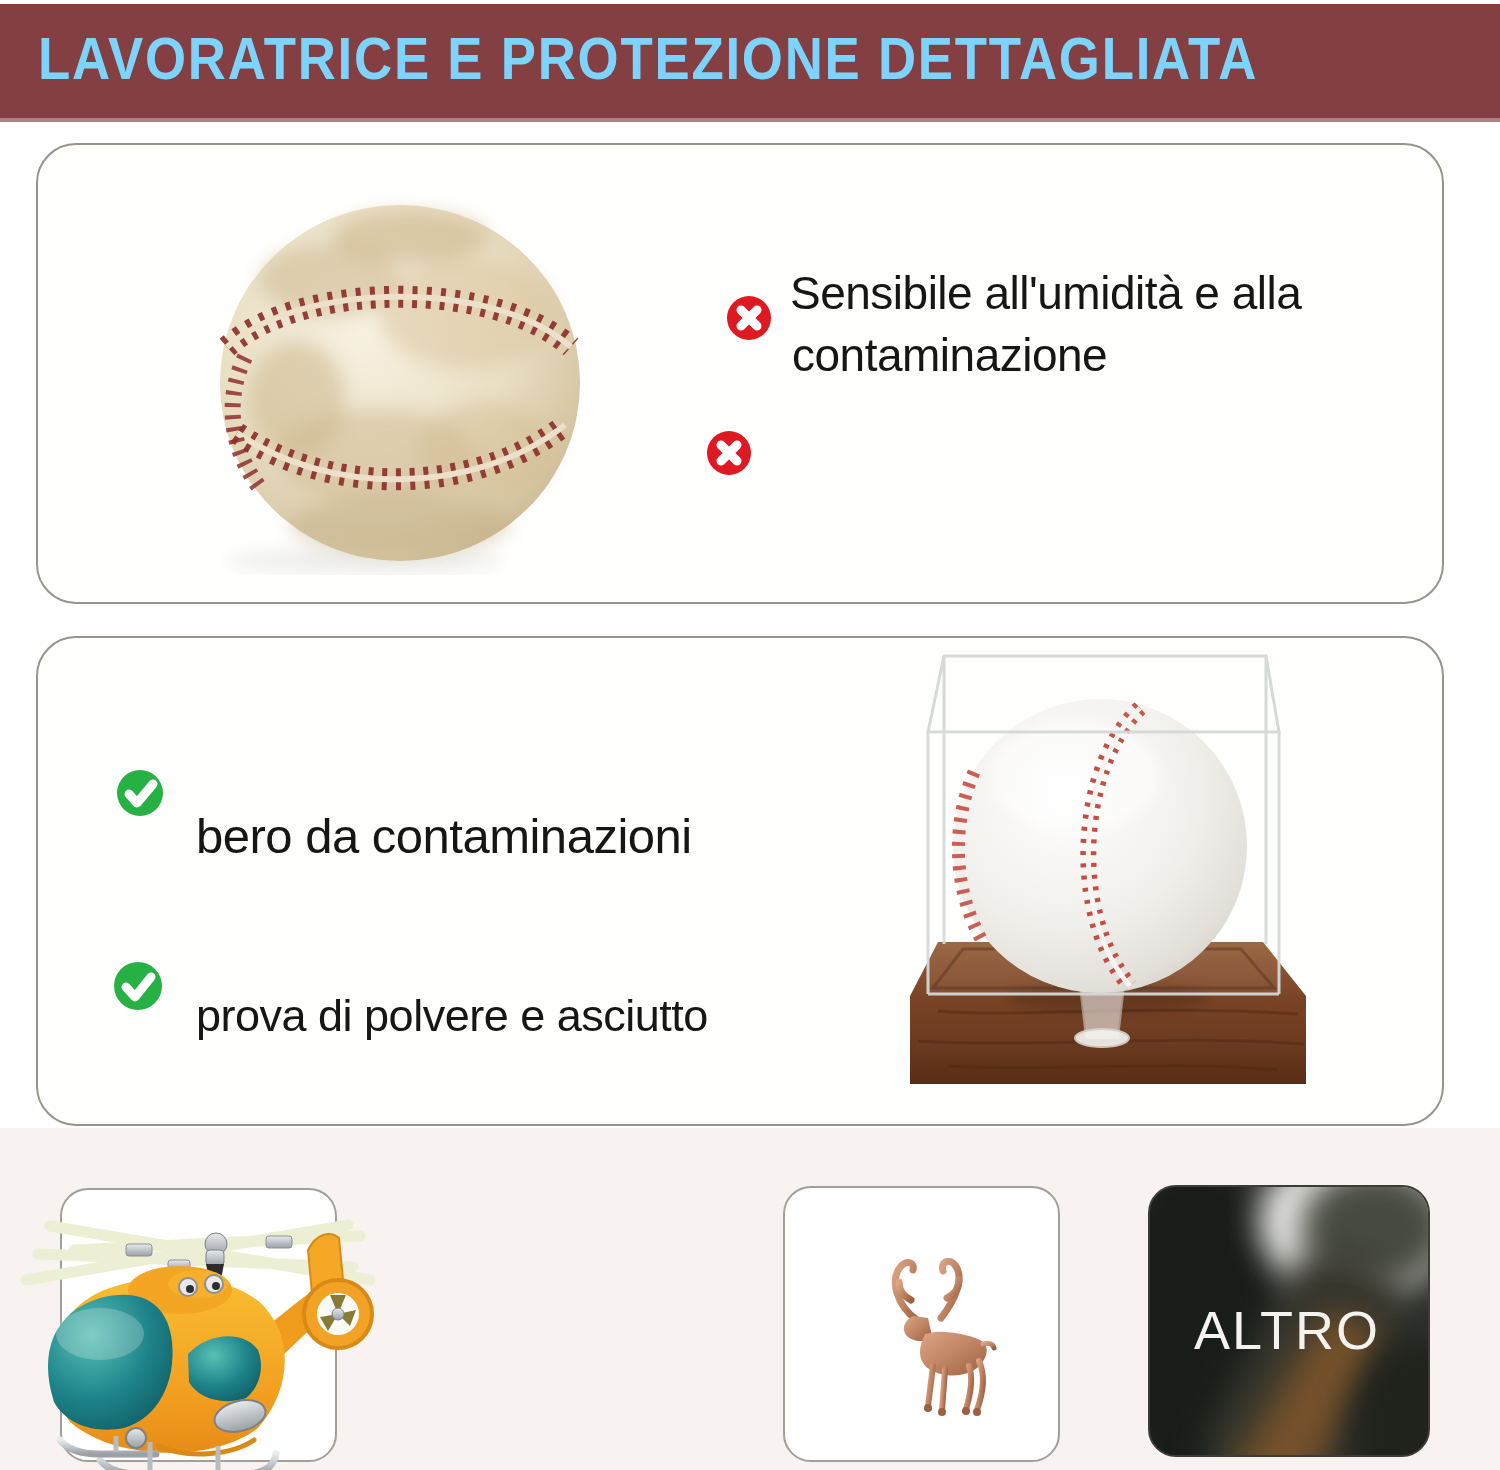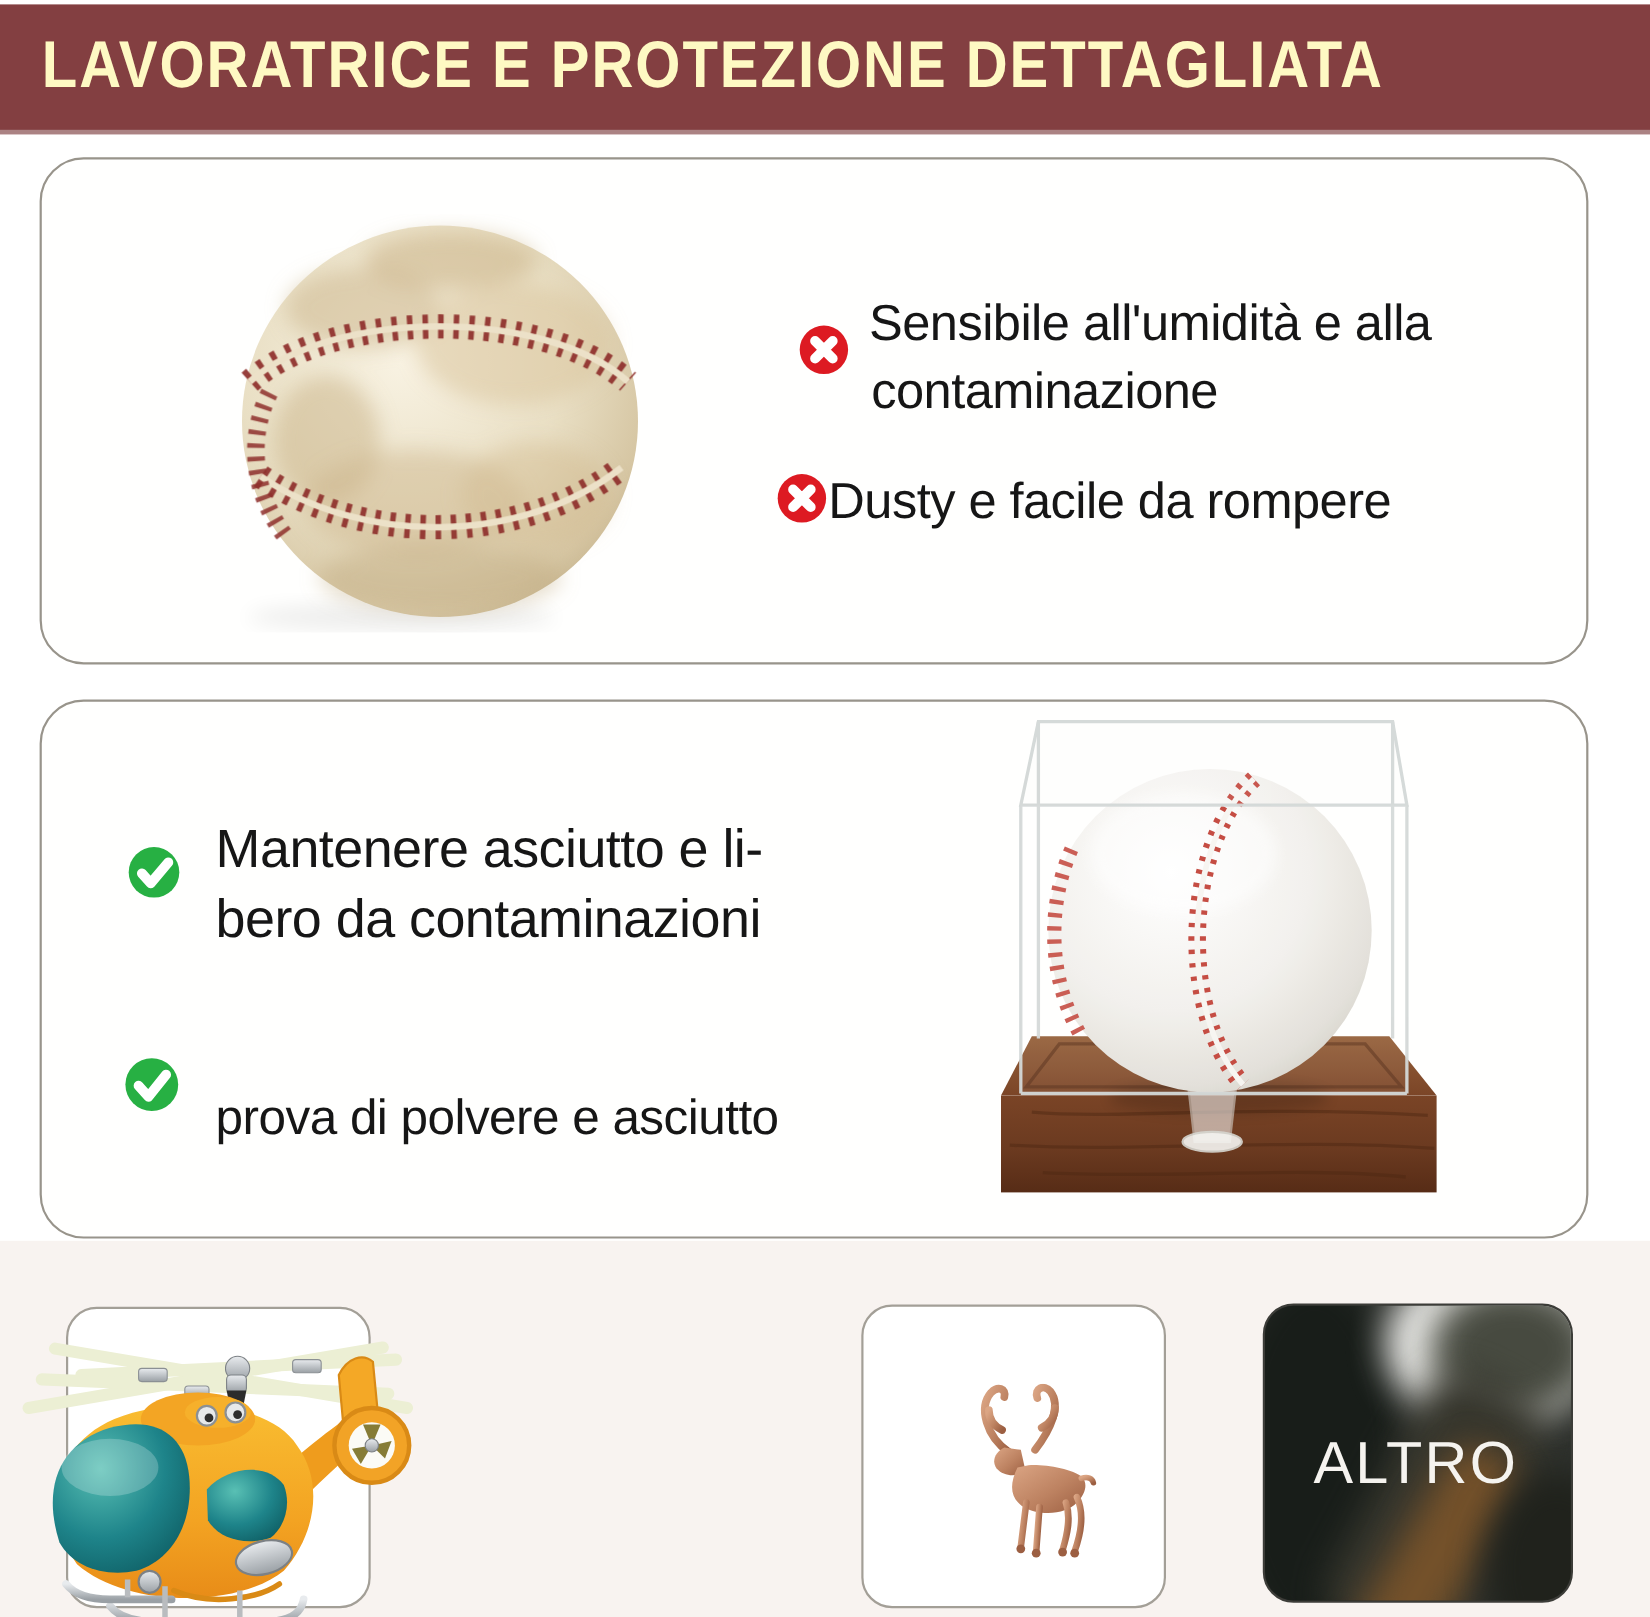--- a/index.html
+++ b/index.html
@@ -3,21 +3,21 @@
 <meta charset="utf-8">
 <style>
   html,body{margin:0;padding:0;background:#ffffff;}
   .page{position:relative;width:1500px;height:1470px;background:#ffffff;overflow:hidden;
         font-family:"Liberation Sans", sans-serif;}
 
   
   .header{position:absolute;left:0;top:4px;width:1500px;height:114px;background:#833f41;
           border-bottom:4px solid #ab8283;}
   .header h1{margin:0;position:absolute;left:38px;top:50%;transform:translateY(-54%);
-             font-size:60px;font-weight:700;color:#fef9c3;letter-spacing:2px;white-space:nowrap;}
+             font-size:60px;font-weight:700;color:#7dd3fc;letter-spacing:2px;white-space:nowrap;}
   .header h1 .squeeze{display:inline-block;transform:scaleX(0.88);transform-origin:left center;}
 
   
   .panel{position:absolute;left:36px;width:1408px;background:#fffffe;border:2px solid #98948b;
          border-radius:40px;box-sizing:border-box;}
   .panel-cons{top:143px;height:461px;}
   .panel-pros{top:636px;height:490px;}
 
   .bullet-line{position:absolute;color:#161616;letter-spacing:-0.5px;white-space:nowrap;}
 
@@ -86,29 +86,27 @@
     <circle r="22" fill="#dd1a22"></circle>
     <path d="M -8,-8 L 8,8 M 8,-8 L -8,8" stroke="#ffffff" stroke-width="9" stroke-linecap="round"></path>
   </svg>
   <div class="bullet-line" style="left:790px;top:266px;font-size:46px;">Sensibile all'umidità e alla</div>
   <div class="bullet-line" style="left:792px;top:328px;font-size:46px;">contaminazione</div>
 
   <svg class="icon-badge" style="left:706px;top:430px;" width="46" height="46" viewBox="-23 -23 46 46">
     <circle r="22" fill="#dd1a22"></circle>
     <path d="M -8,-8 L 8,8 M 8,-8 L -8,8" stroke="#ffffff" stroke-width="9" stroke-linecap="round"></path>
   </svg>
-  <div class="bullet-line" style="left:753px;top:428px;font-size:46px;">Dusty e facile da rompere</div>
 
   <section class="panel panel-pros"></section>
 
   <svg class="icon-badge" style="left:115px;top:768px;" width="50" height="50" viewBox="-25 -25 50 50">
     <circle r="23" fill="#27b043"></circle>
     <path d="M -11,1 L -3,10 L 13,-9" fill="none" stroke="#ffffff" stroke-width="9" stroke-linecap="round" stroke-linejoin="round"></path>
   </svg>
-  <div class="bullet-line" style="left:196px;top:744px;font-size:49px;">Mantenere asciutto e li-</div>
   <div class="bullet-line" style="left:196px;top:808px;font-size:49px;">bero da contaminazioni</div>
 
   <svg class="icon-badge" style="left:112px;top:960px;" width="52" height="52" viewBox="-26 -26 52 52">
     <circle r="24" fill="#27b043"></circle>
     <path d="M -12,1 L -3,11 L 13,-9" fill="none" stroke="#ffffff" stroke-width="9" stroke-linecap="round" stroke-linejoin="round"></path>
   </svg>
   <div class="bullet-line" style="left:196px;top:990px;font-size:45px;">prova di polvere e asciutto</div>
 
   <svg class="float-art" style="left:878px;top:646px;" width="445" height="450" viewBox="0 0 445 450">
     <defs>

